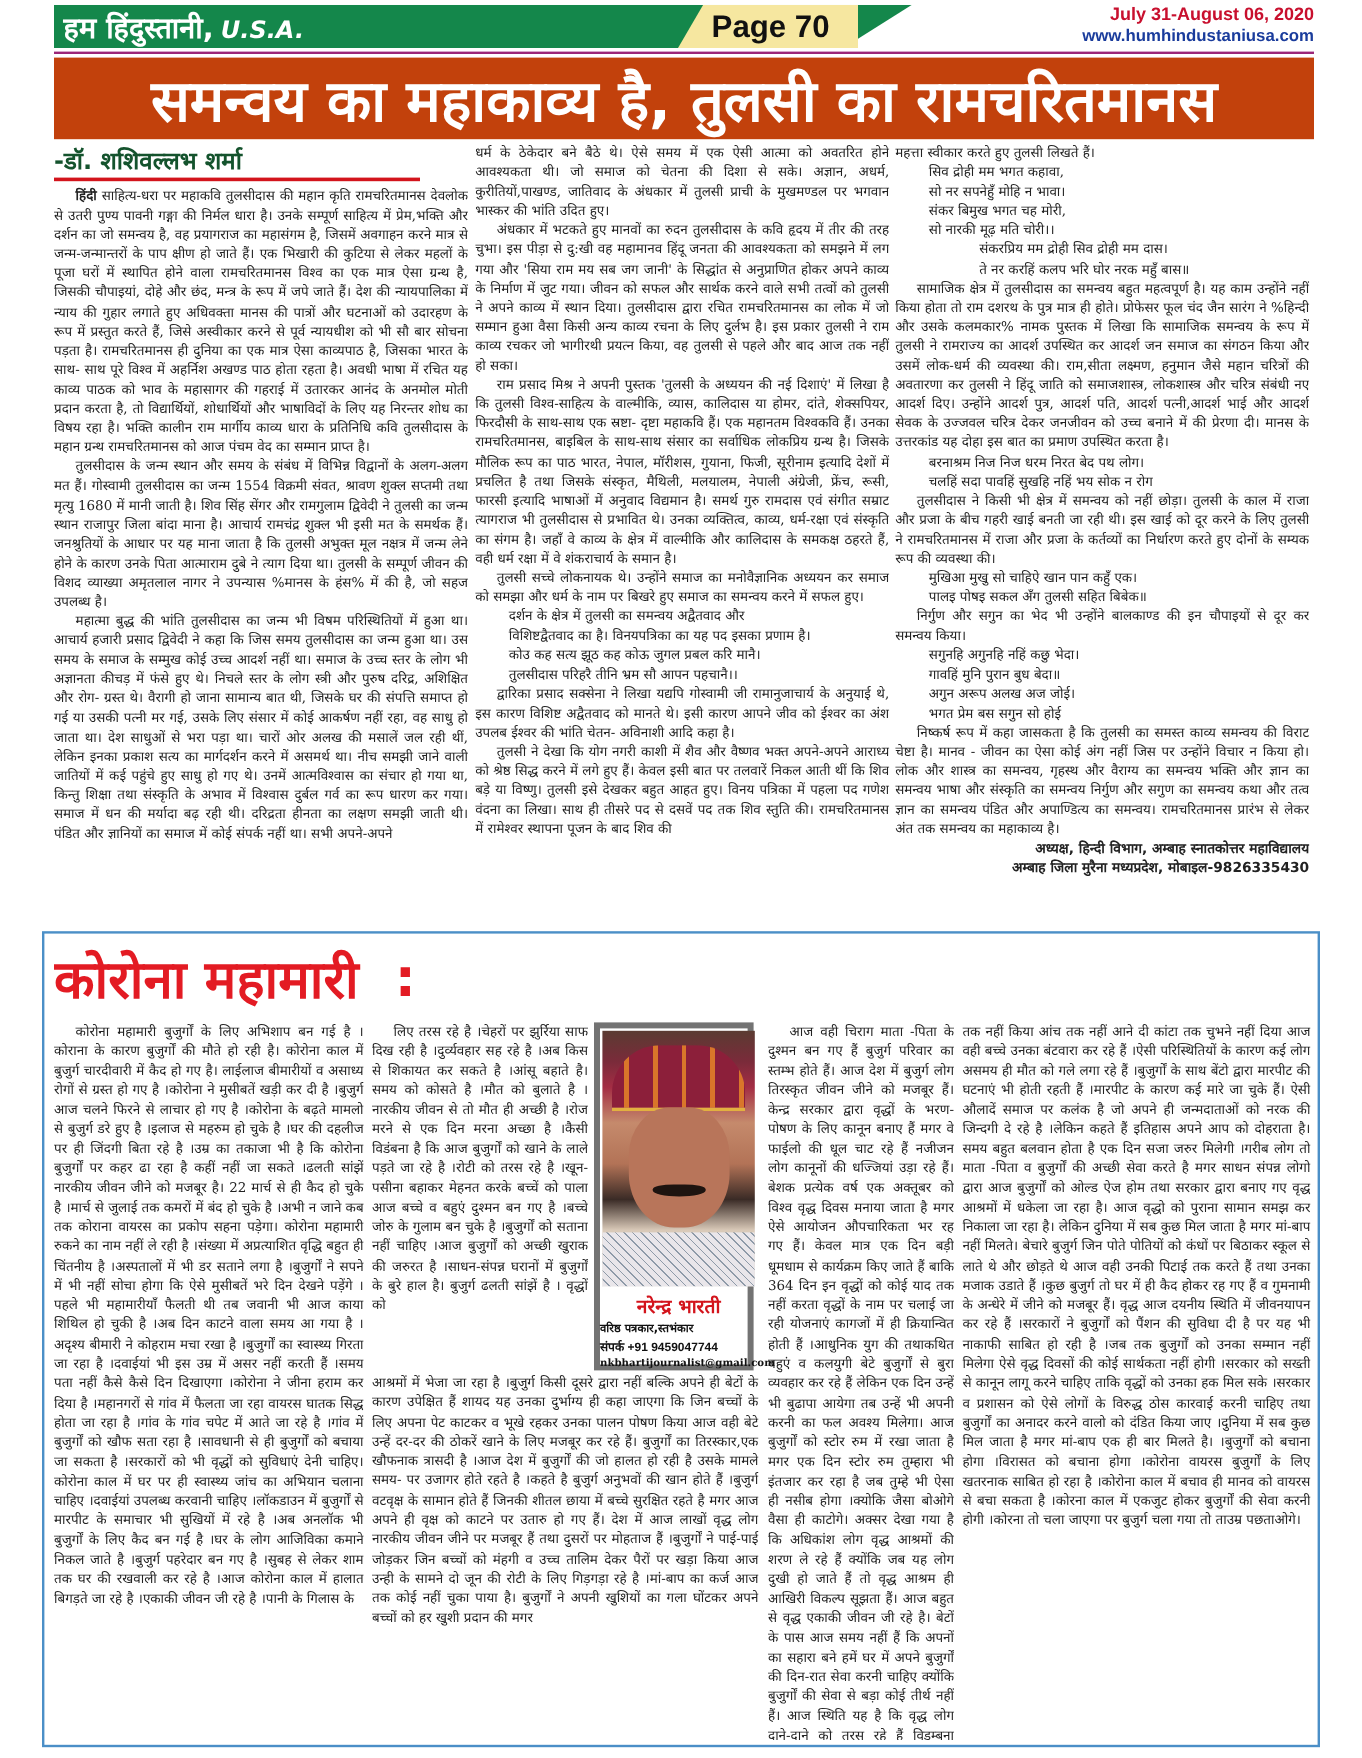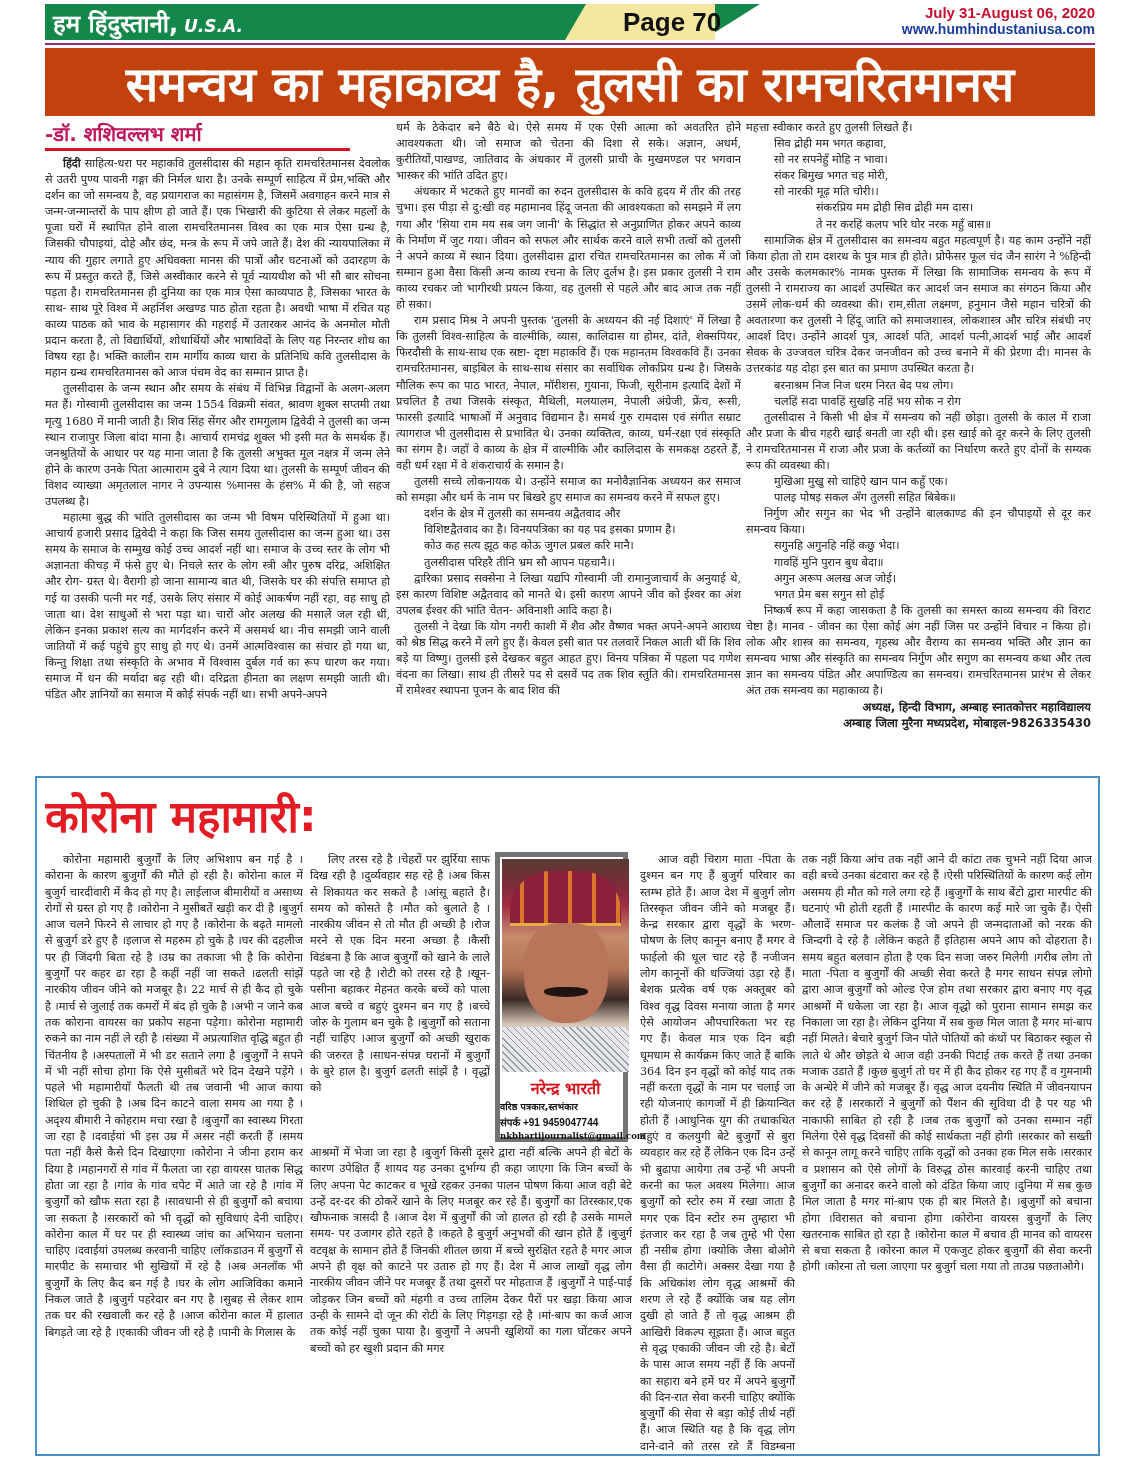--- a/index.html
+++ b/index.html
@@ -1,39 +1,39 @@
 <!DOCTYPE html>
 <html><head>
 <meta charset="utf-8">
 <style>
   * { box-sizing: border-box; margin: 0; padding: 0; }
   body { width: 1135px; height: 1465px; background: #ffffff; font-family: "DejaVu Serif", serif; color: #1a1a1a; overflow: hidden; position: relative; }
   .masthead { position: absolute; left: 45px; top: 4px; width: 1050px; height: 36px; }
   .brand-band { position: absolute; left: 0; top: 0; width: 715px; height: 36px; background: #14874b; clip-path: polygon(0 0, 100% 0, 92% 100%, 0 100%); }
   .brand { position: absolute; left: 8px; top: 2px; color: #fff; font-family: "DejaVu Sans", sans-serif; font-weight: bold; font-size: 24px; white-space: nowrap; }
-  .brand .usa { font-style: italic; font-size: 17px; margin-left: 6px; }
+  .brand .usa { font-style: italic; font-size: 20px; margin-left: 6px; }
   .page-band { position: absolute; left: 520px; top: 0; width: 150px; height: 36px; background: #f6e7a0; clip-path: polygon(14% 0, 100% 0, 100% 100%, 0 100%); }
-  .page-label { position: absolute; left: 548px; top: 3px; font-family: "Liberation Sans", sans-serif; font-weight: bold; font-size: 26px; color: #111; margin-left: 30px; }
+  .page-label { position: absolute; left: 548px; top: 3px; font-family: "Liberation Sans", sans-serif; font-weight: bold; font-size: 26px; color: #111; }
   .dateline { position: absolute; right: 0; top: 0; text-align: right; font-family: "Liberation Sans", sans-serif; font-weight: bold; }
   .dateline .date { color: #c8102e; font-size: 15px; }
   .dateline .url { color: #1a3c9c; font-size: 14px; }
   .rule-mag { position: absolute; left: 45px; top: 43px; width: 1050px; height: 2px; background: #9b2678; }
   .headline1 { position: absolute; left: 45px; top: 48px; width: 1050px; height: 68px; background: #c2410c; color: #fff; font-family: "DejaVu Sans", sans-serif; font-weight: bold; font-size: 48px; display: flex; align-items: center; justify-content: center; letter-spacing: 0px; white-space: nowrap; overflow: hidden; }
-  .byline { position: absolute; left: 45px; top: 120px; font-family: "DejaVu Sans", sans-serif; font-weight: bold; font-size: 20px; color: #be185d; }
+  .byline { position: absolute; left: 45px; top: 120px; font-family: "DejaVu Sans", sans-serif; font-weight: bold; font-size: 20px; color: #14532d; }
   .byline-rule { position: absolute; left: 45px; top: 148px; width: 305px; height: 3px; background: #d3141c; }
   .col { position: absolute; font-size: 11.2px; line-height: 16.1px; text-align: justify; color: #222; overflow: hidden; }
   .col p { text-indent: 18px; }
   .col p.verse { text-indent: 0; padding-left: 28px; text-align: left; }
   .col p.verse2 { text-indent: 0; padding-left: 70px; text-align: left; }
   .col p.noind { text-indent: 0; }
   .col p.sign { text-indent: 0; text-align: right; font-weight: bold; font-family: "DejaVu Sans", sans-serif; font-size: 11.5px; }
   .lead { font-weight: bold; }
   .box2 { position: absolute; left: 35px; top: 776px; width: 1065px; height: 680px; border: 2px solid #4b8fc7; }
   .headline2 { position: absolute; left: 45px; top: 782px; width: 1045px; height: 66px; font-family: "DejaVu Sans", sans-serif; font-weight: bold; font-size: 44px; display: flex; align-items: center; white-space: nowrap; overflow: hidden; }
-  .headline2 .red { color: #e31b23; margin-right: 0; }
+  .headline2 .red { color: #e31b23; margin-right: 30px; }
   .headline2 .colon { color: #e31b23; margin-right: 14px; }
   .headline2 .black { color: #111; }
   .col2 { position: absolute; font-size: 11.2px; line-height: 16.3px; text-align: justify; color: #222; overflow: hidden; }
   .col2 p { text-indent: 18px; }
   .photo-box { position: absolute; left: 495px; top: 852px; width: 133px; height: 290px; border: 5px solid #737373; background: #fff; }
   .photo { position: absolute; left: 2px; top: 2px; width: 127px; height: 213px; background: linear-gradient(180deg, #5b3b32 0%, #7a2b3a 12%, #a32d44 22%, #c58a6c 36%, #b37357 52%, #3a2b26 66%, #d9c9b8 78%, #eae6e4 100%); overflow: hidden; }
   .cap-band { position: absolute; left: 8px; top: 12px; width: 111px; height: 55px; background: repeating-linear-gradient(90deg, #8c1f3a 0 10px, #d9762a 10px 14px, #8c1f3a 14px 24px); border-bottom: 3px solid #e2b040; border-radius: 40px 40px 0 0; }
   .face { position: absolute; left: 22px; top: 64px; width: 84px; height: 100px; background: #b8755a; border-radius: 40% 40% 45% 45%; }
   .mustache { position: absolute; left: 42px; top: 128px; width: 44px; height: 10px; background: #1e1410; border-radius: 40% 40% 50% 50%; }
   .shirt { position: absolute; left: 0; top: 168px; width: 127px; height: 45px; background: repeating-linear-gradient(45deg, #e9e6ea 0 4px, #8e9aa8 4px 5px); }

